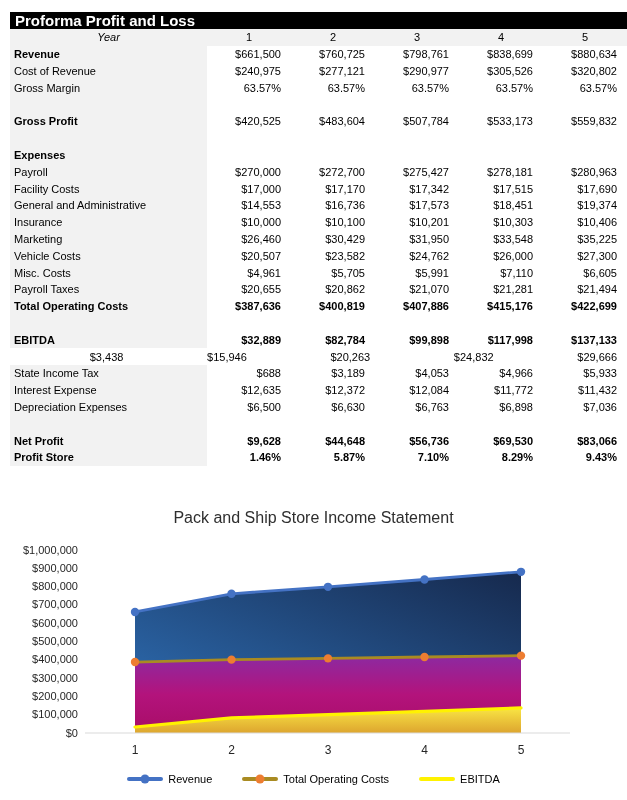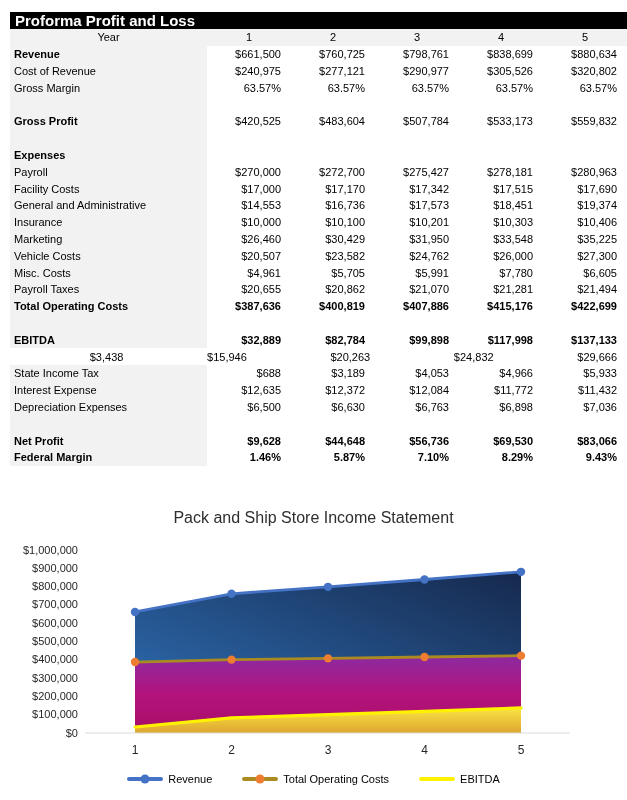--- a/index.html
+++ b/index.html
@@ -16,21 +16,21 @@
   .t-row{display:flex;height:16.8px;font-size:11px;align-items:stretch;}
   .t-label{
     width:197px;background:#f2f2f2;box-sizing:border-box;padding-left:4px;
     display:flex;align-items:center;white-space:nowrap;
   }
   .t-val{
     flex:1;box-sizing:border-box;padding-right:10px;
     display:flex;align-items:center;justify-content:flex-end;white-space:nowrap;
   }
   .t-row.year{background:#f2f2f2;}
-  .t-row.year .t-label{justify-content:center;padding-left:0;}
+  .t-row.year .t-label{justify-content:center;padding-left:0;font-style:italic;}
   .t-row.year .t-val{justify-content:center;padding-right:0;}
   .b{font-weight:bold;}
   
   .chart{position:absolute;left:0;top:500px;width:627px;height:300px;}
   .chart-title{
     position:absolute;top:9px;left:0;width:627px;text-align:center;
     font-size:16px;color:#2e2e2e;
   }
   #chart-svg{position:absolute;left:0;top:38px;}
   .legend{
@@ -160,21 +160,21 @@
         <div class="t-val">$23,582</div>
         <div class="t-val">$24,762</div>
         <div class="t-val">$26,000</div>
         <div class="t-val">$27,300</div>
       </div>
       <div class="t-row">
         <div class="t-label">Misc. Costs</div>
         <div class="t-val">$4,961</div>
         <div class="t-val">$5,705</div>
         <div class="t-val">$5,991</div>
-        <div class="t-val">$7,780</div>
+        <div class="t-val">$7,110</div>
         <div class="t-val">$6,605</div>
       </div>
       <div class="t-row">
         <div class="t-label">Payroll Taxes</div>
         <div class="t-val">$20,655</div>
         <div class="t-val">$20,862</div>
         <div class="t-val">$21,070</div>
         <div class="t-val">$21,281</div>
         <div class="t-val">$21,494</div>
       </div>
@@ -243,21 +243,21 @@
       </div>
       <div class="t-row">
         <div class="t-label b">Net Profit</div>
         <div class="t-val b">$9,628</div>
         <div class="t-val b">$44,648</div>
         <div class="t-val b">$56,736</div>
         <div class="t-val b">$69,530</div>
         <div class="t-val b">$83,066</div>
       </div>
       <div class="t-row">
-        <div class="t-label b">Federal Margin</div>
+        <div class="t-label b">Profit Store</div>
         <div class="t-val b">1.46%</div>
         <div class="t-val b">5.87%</div>
         <div class="t-val b">7.10%</div>
         <div class="t-val b">8.29%</div>
         <div class="t-val b">9.43%</div>
       </div>
     </div>
 </div>
 
 <div class="chart">

